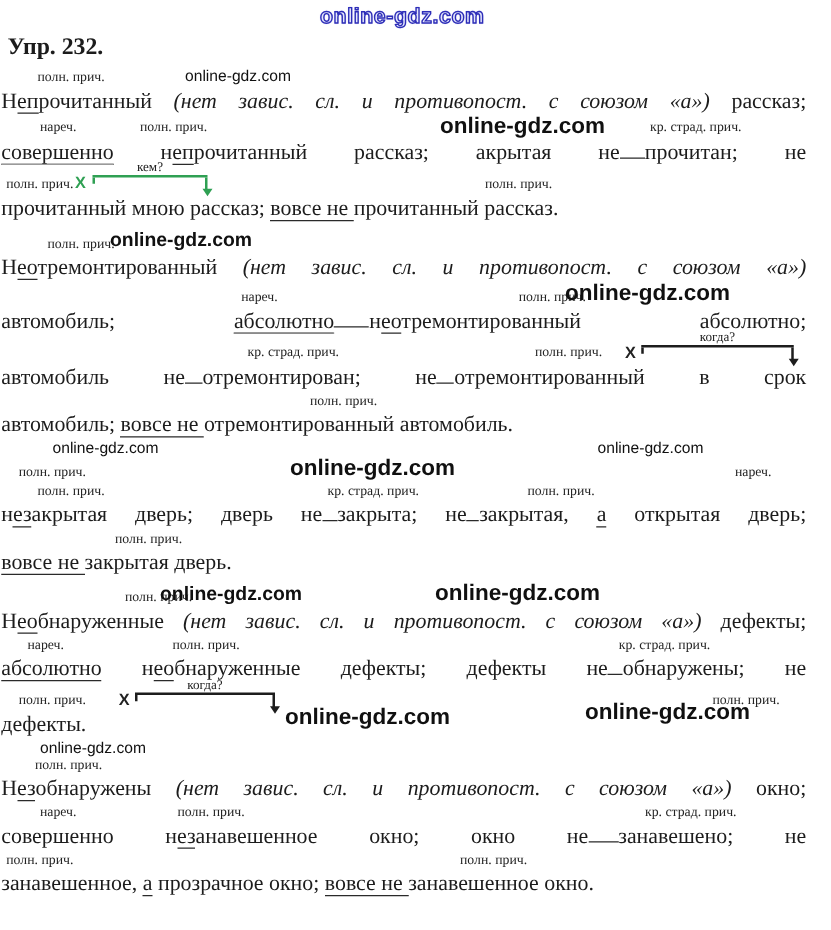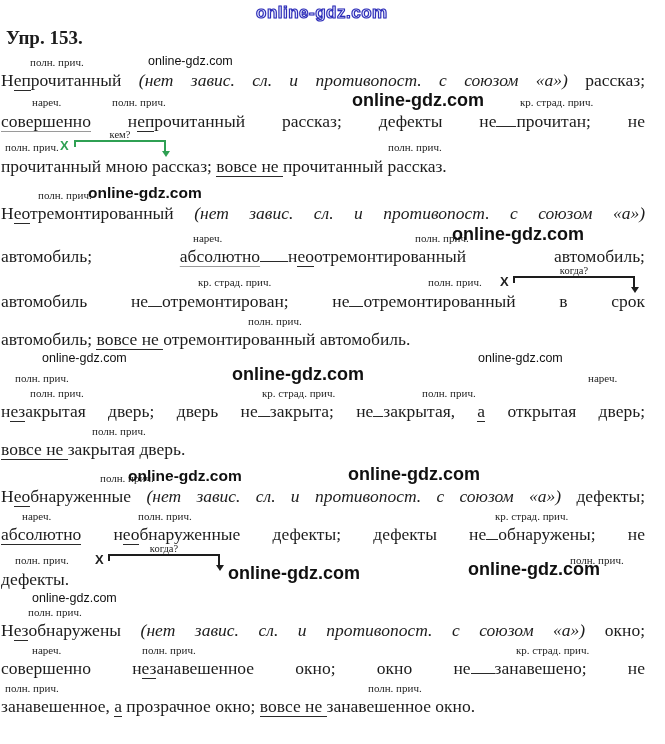--- a/index.html
+++ b/index.html
@@ -96,33 +96,33 @@
   }
 </style>
 </head>
 <body>
 
 <div class="page">
   <div id="rows">
       <div class="row annrow" style="height: 24px;">
         <span class="wm-blue" style="left: 256px; top: 3px;">online-gdz.com</span>
       </div>
-      <div class="row title" style="height: 30px;">Упр. 153.</div>
+      <div class="row title" style="height: 30px;">Упр. 232.</div>
       <div class="row annrow" style="height: 15px;">
         <span class="ann" style="left: 30px; top: 2px;">полн. прич.</span>
         <span class="wm" style="left: 148px; top: 0px;">online-gdz.com</span>
       </div>
       <div class="row line just"><span class="t">Н</span><span class="u">еп</span><span class="t">рочитанный </span><span class="i">(нет завис. сл. и противопост. с союзом «а») </span><span class="t">рассказ;</span></div>
       <div class="row annrow" style="height: 18px;">
         <span class="ann" style="left: 32px; top: 4px;">нареч.</span>
         <span class="ann" style="left: 112px; top: 4px;">полн. прич.</span>
         <span class="wm-b" style="left: 352px; top: -2px;">online-gdz.com</span>
         <span class="ann" style="left: 520px; top: 4px;">кр. страд. прич.</span>
       </div>
-      <div class="row line just"><span class="u2">совершенно</span><span class="t"> н</span><span class="u">еп</span><span class="t">рочитанный рассказ; дефекты не</span><span class="gap" style="width: 20px;"></span><span class="t">прочитан; не</span></div>
+      <div class="row line just"><span class="u2">совершенно</span><span class="t"> н</span><span class="u">еп</span><span class="t">рочитанный рассказ; акрытая не</span><span class="gap" style="width: 20px;"></span><span class="t">прочитан; не</span></div>
       <div class="row annrow" style="height: 22px;">
         <span class="ann" style="left: 5px; top: 8px;">полн. прич.</span>
         <span class="x g" style="left: 60px; top: 5px;">X</span>
         <span class="arrow green" style="left: 74px; width: 92px; top: 7px;">
           <i class="lt"></i>
           <i class="rt"></i>
           <i class="hd"></i>
           <span class="lbl">кем?</span>
         </span>
         <span class="ann" style="left: 388px; top: 8px;">полн. прич.</span>
@@ -131,21 +131,21 @@
       <div class="row annrow" style="height: 18px; margin-top: 6px;">
         <span class="ann" style="left: 38px; top: 5px;">полн. прич.</span>
         <span class="wm-m" style="left: 88px; top: 0px;">online-gdz.com</span>
       </div>
       <div class="row line just"><span class="t">Н</span><span class="u">ео</span><span class="t">тремонтированный </span><span class="i">(нет завис. сл. и противопост. с союзом «а»)</span></div>
       <div class="row annrow" style="height: 20px;">
         <span class="ann" style="left: 193px; top: 7px;">нареч.</span>
         <span class="ann" style="left: 415px; top: 7px;">полн. прич.</span>
         <span class="wm-b" style="left: 452px; top: -1px;">online-gdz.com</span>
       </div>
-      <div class="row line just"><span class="t">автомобиль; </span><span class="u2">абсолютно</span><span class="gap" style="width: 28px;"></span><span class="t">н</span><span class="u">ео</span><span class="t">отремонтированный автомобиль;</span></div>
+      <div class="row line just"><span class="t">автомобиль; </span><span class="u2">абсолютно</span><span class="gap" style="width: 28px;"></span><span class="t">н</span><span class="u">ео</span><span class="t">тремонтированный абсолютно;</span></div>
       <div class="row annrow" style="height: 22px;">
         <span class="ann" style="left: 198px; top: 8px;">кр. страд. прич.</span>
         <span class="ann" style="left: 428px; top: 8px;">полн. прич.</span>
         <span class="x" style="left: 500px; top: 6px;">X</span>
         <span class="arrow" style="left: 513px; width: 122px; top: 8px;">
           <i class="lt"></i>
           <i class="rt"></i>
           <i class="hd"></i>
           <span class="lbl">когда?</span>
         </span>

